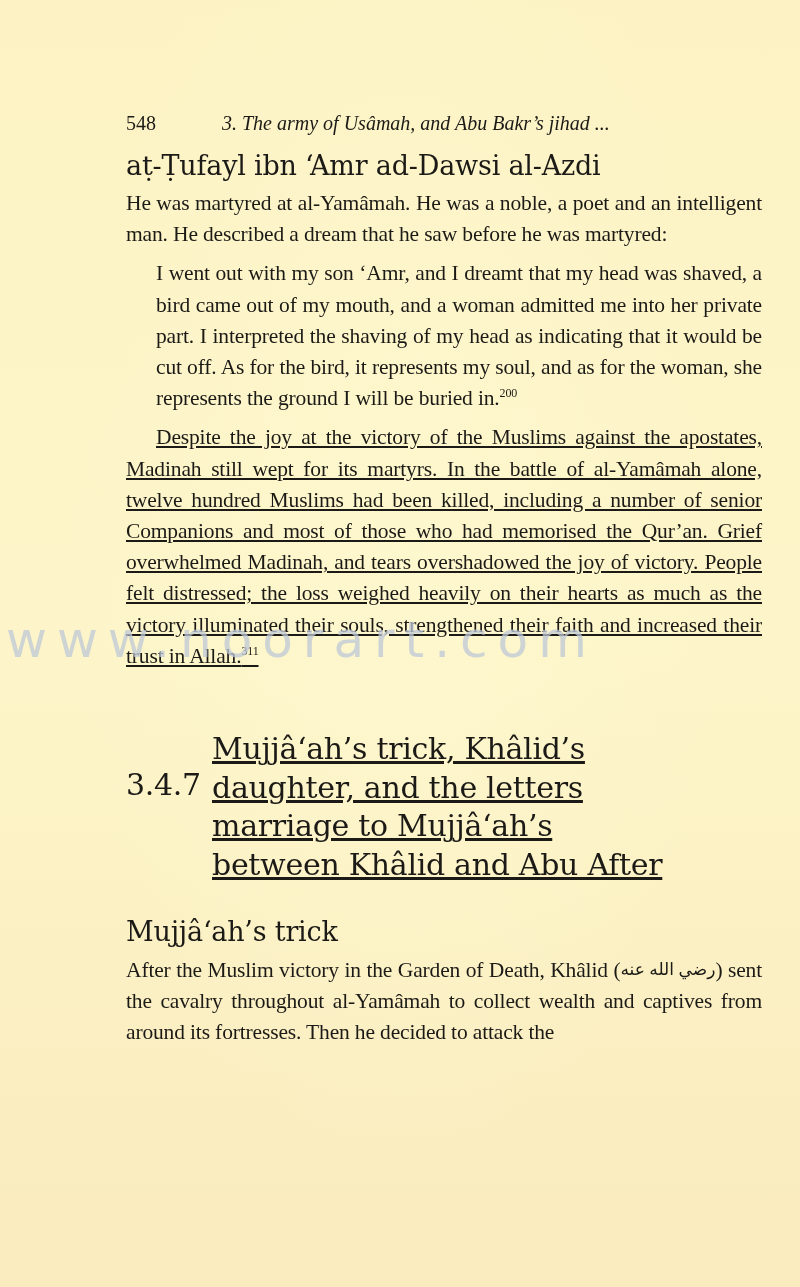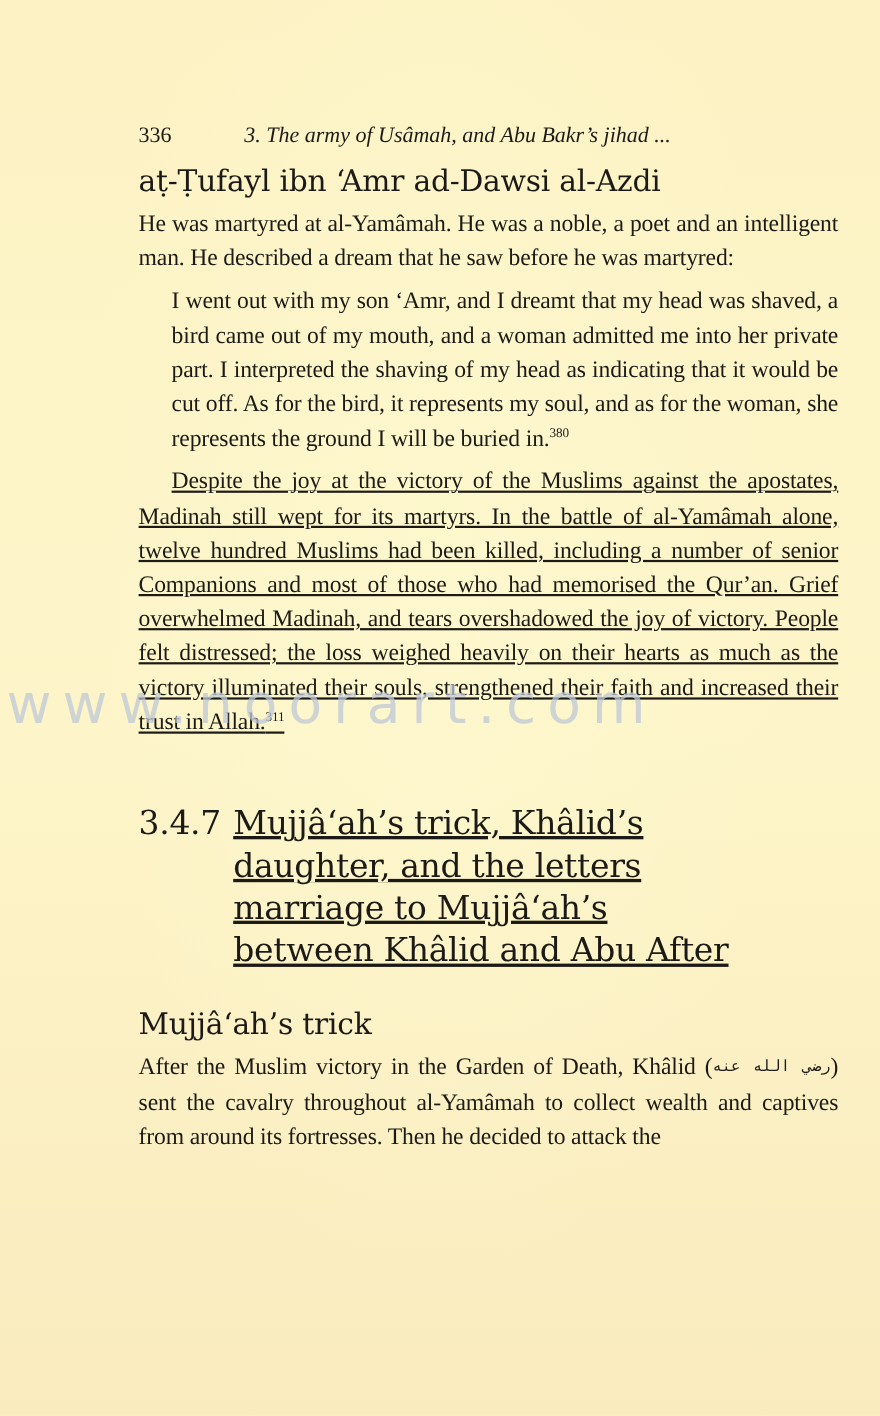--- a/index.html
+++ b/index.html
@@ -75,32 +75,33 @@
       margin-top: 58px;
       margin-bottom: 30px;
       font-family: "DejaVu Serif", "Liberation Serif", serif;
       font-size: 30px;
       line-height: 38.5px;
       letter-spacing: -0.3px;
     }
     .section-heading .num {
       width: 86px;
       flex: 0 0 86px;
+      margin-top: 36px;
     }
     .section-heading .text {
       flex: 1;
     }
     .section-heading .text span {
       display: block;
       white-space: nowrap;
       text-decoration: underline;
     }
     .honorific {
-      font-size: 14px;
-      font-family: Liberation Mono, monospace;
+      font-size: 17px;
+      font-family: Liberation Serif, serif;
       vertical-align: 2px;
     }
     .watermark {
       position: absolute;
       left: 0;
       top: 614px;
       width: 800px;
       font-family: "DejaVu Sans", sans-serif;
       font-size: 50px;
       line-height: 52px;
@@ -111,31 +112,31 @@
       text-align: left;
       padding-left: 6px;
     }
   </style>
 </head>
 <body>
 
 <div class="page">
 
   <div class="running-head">
-    <span class="folio">336</span><span class="title">3. The army of Usâmah, and Abu Bakr’s jihad ...</span>
+    <span class="folio">548</span><span class="title">3. The army of Usâmah, and Abu Bakr’s jihad ...</span>
   </div>
 
   <div class="content">
 
     <h3 class="subhead">aṭ-Ṭufayl ibn ‘Amr ad-Dawsi al-Azdi</h3>
 
     <p class="body">He was martyred at al-Yamâmah. He was a noble, a poet and an intelligent man. He described a dream that he saw before he was martyred:</p>
 
     <blockquote>
-      <p><span>I went out with my son ‘Amr, and I dreamt that my head was shaved, a bird came out of my mouth, and a woman admitted me into her private part. I interpreted the shaving of my head as indicating that it would be cut off. As for the bird, it represents my soul, and as for the woman, she represents the ground I will be buried in.</span><sup>380</sup></p>
+      <p><span>I went out with my son ‘Amr, and I dreamt that my head was shaved, a bird came out of my mouth, and a woman admitted me into her private part. I interpreted the shaving of my head as indicating that it would be cut off. As for the bird, it represents my soul, and as for the woman, she represents the ground I will be buried in.</span><sup>200</sup></p>
     </blockquote>
 
     <p class="indent"><span>Despite the joy at the victory of the Muslims against the apostates, Madinah still wept for its martyrs. In the battle of al-Yamâmah alone, twelve hundred Muslims had been killed, including a number of senior Companions and most of those who had memorised the Qur’an. Grief overwhelmed Madinah, and tears overshadowed the joy of victory. People felt distressed; the loss weighed heavily on their hearts as much as the victory illuminated their souls, strengthened their faith and increased their trust in Allah.</span><sup>311</sup></p>
 
     <div class="section-heading">
       <div class="num">3.4.7</div>
       <div class="text">
         <span>Mujjâ‘ah’s trick, Khâlid’s</span>
         <span>daughter, and the letters</span>
         <span>marriage to Mujjâ‘ah’s</span>

